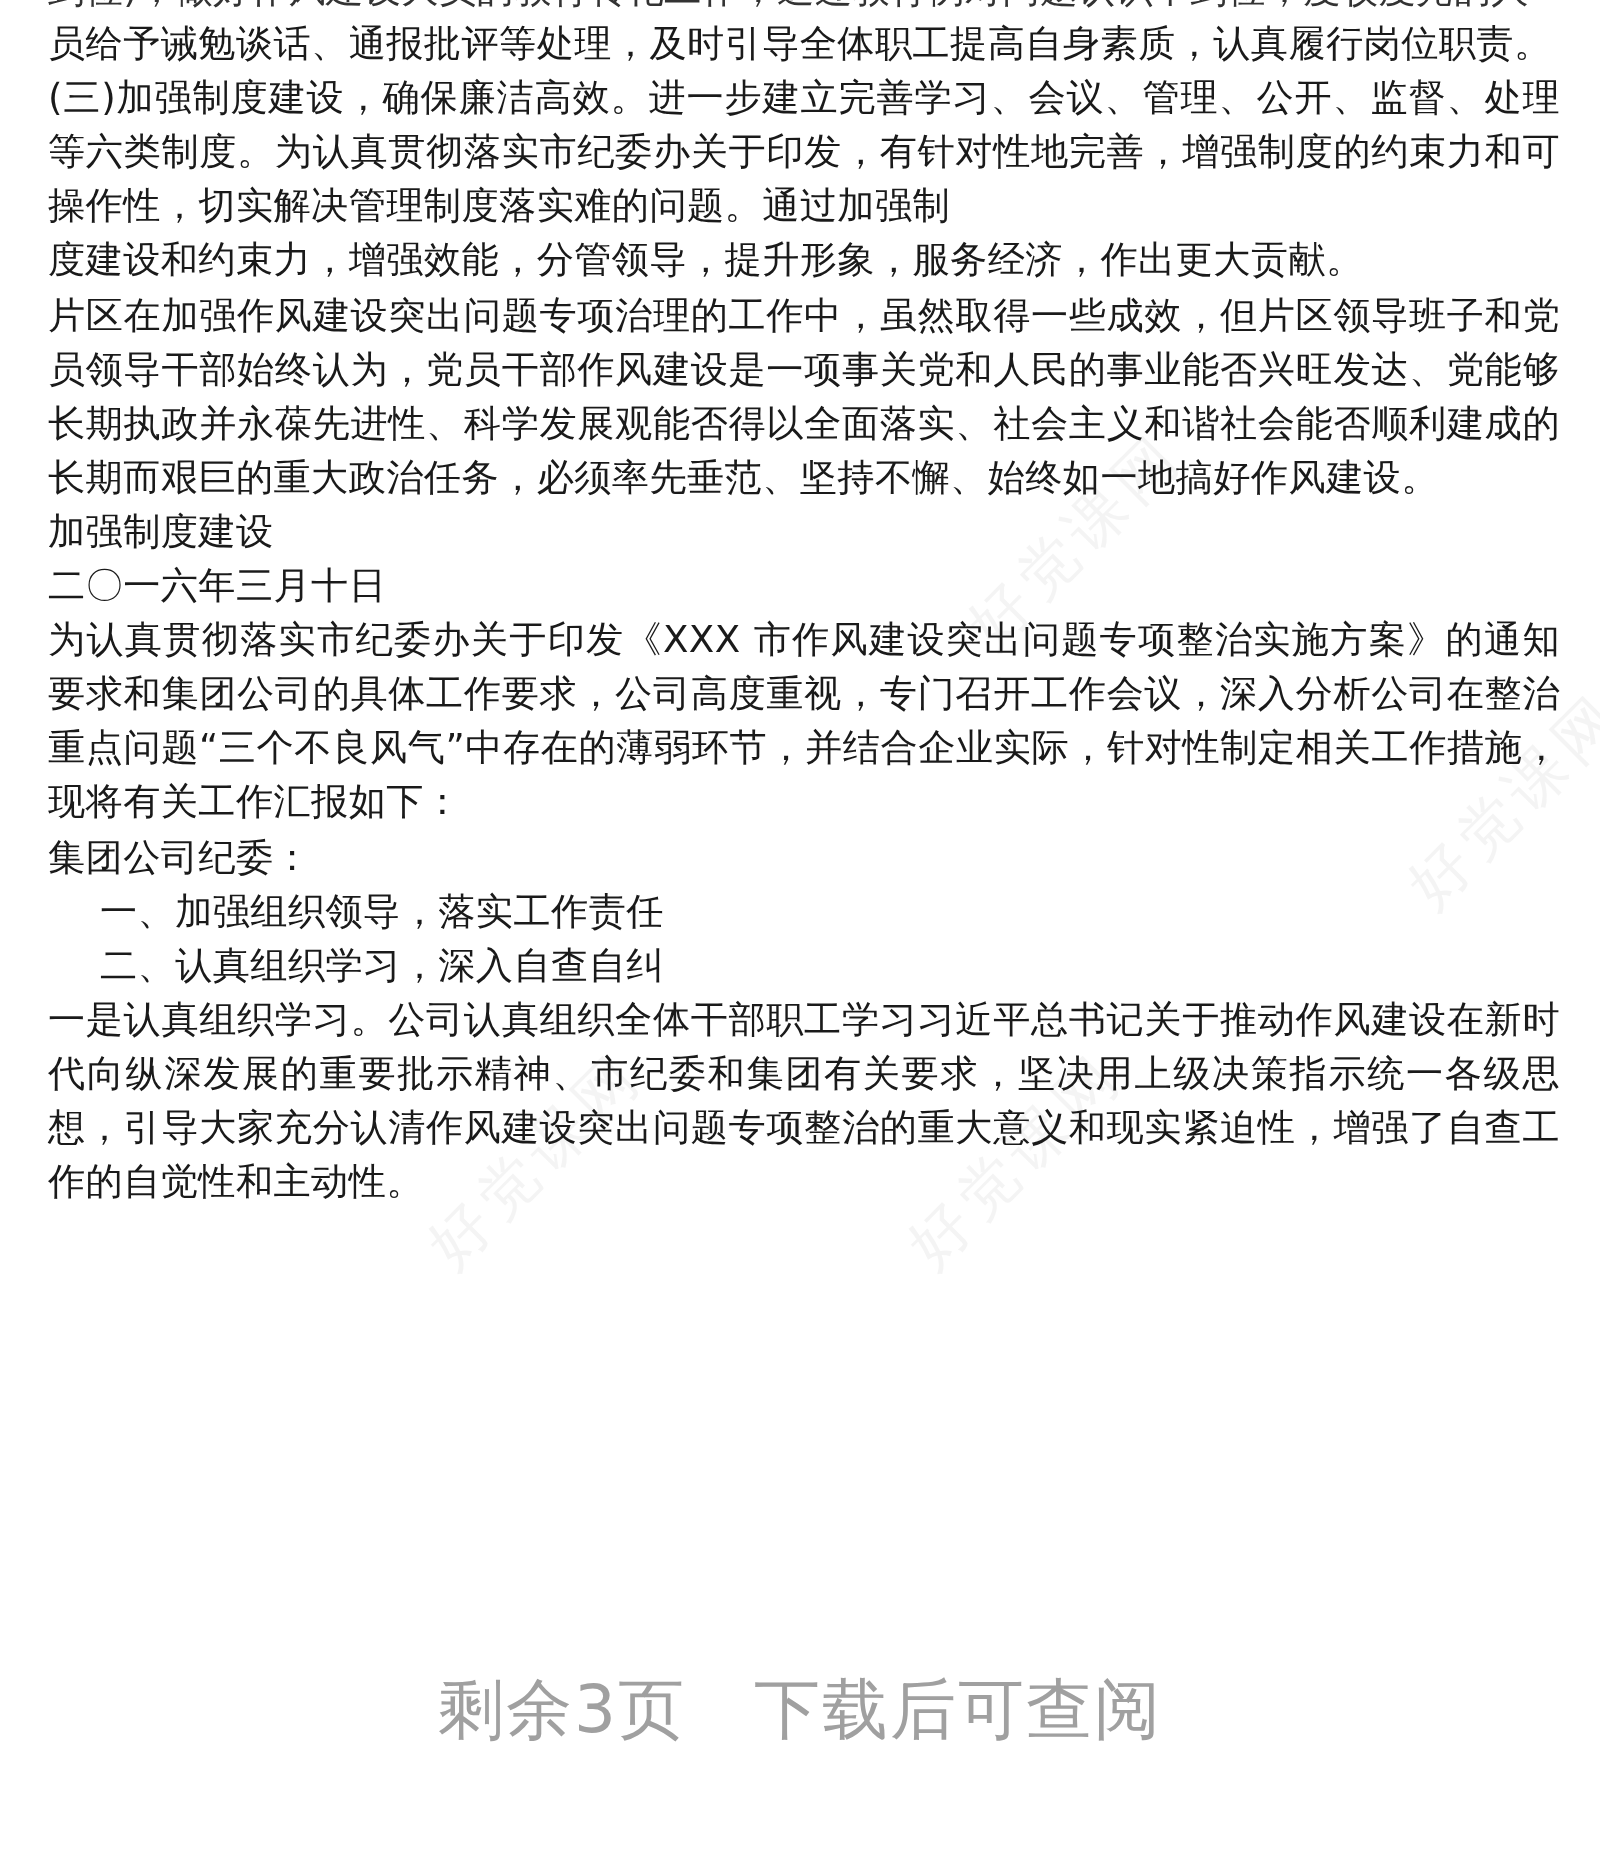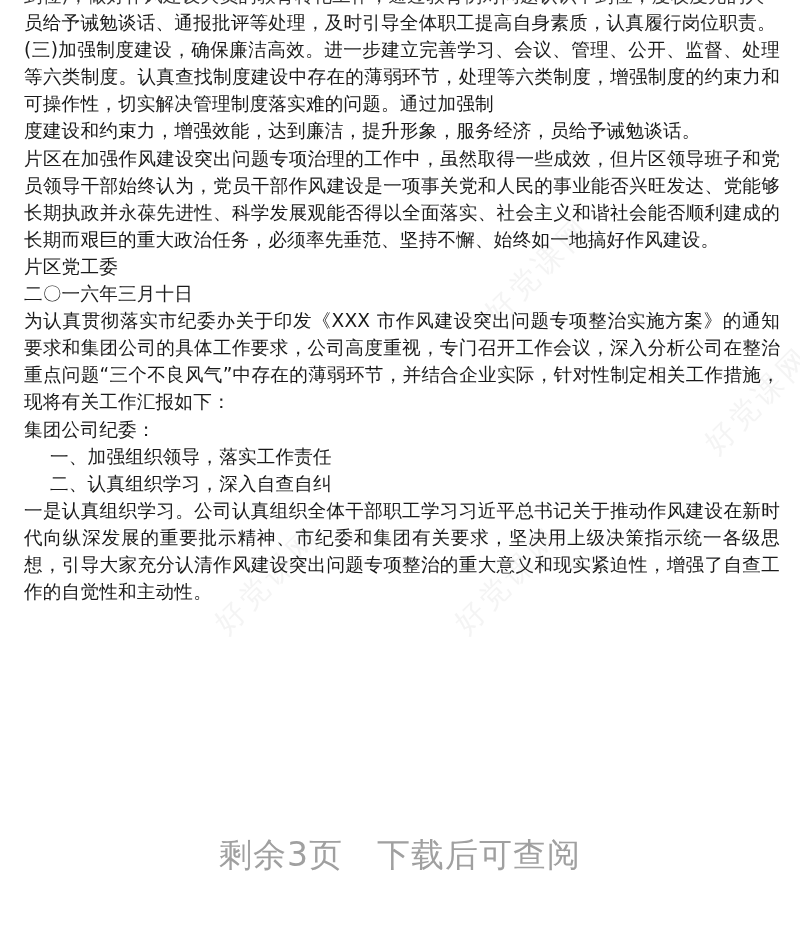--- a/index.html
+++ b/index.html
@@ -72,24 +72,24 @@
 <body>
 
 <div class="watermark" style="left:470px; top:250px;">好党课网</div>
 <div class="watermark" style="left:440px; top:560px;">好党课网</div>
 <div class="watermark" style="left:200px; top:560px;">好党课网</div>
 <div class="watermark" style="left:690px; top:380px;">好党课网</div>
 
 <div class="doc">
   <p class="cut">到位)，做好作风建设大员的教育转化工作，通过教育例对问题认识不到位，度较度光的人</p>
   <p>员给予诫勉谈话、通报批评等处理，及时引导全体职工提高自身素质，认真履行岗位职责。</p>
-  <p>(三)加强制度建设，确保廉洁高效。进一步建立完善学习、会议、管理、公开、监督、处理等六类制度。认真查找制度建设中存在的薄弱环节，处理等六类制度，增强制度的约束力和可操作性，切实解决管理制度落实难的问题。通过加强制</p>
-  <p>度建设和约束力，增强效能，达到廉洁，提升形象，服务经济，员给予诫勉谈话。</p>
+  <p>(三)加强制度建设，确保廉洁高效。进一步建立完善学习、会议、管理、公开、监督、处理等六类制度。为认真贯彻落实市纪委办关于印发，有针对性地完善，增强制度的约束力和可操作性，切实解决管理制度落实难的问题。通过加强制</p>
+  <p>度建设和约束力，增强效能，分管领导，提升形象，服务经济，作出更大贡献。</p>
   <p>片区在加强作风建设突出问题专项治理的工作中，虽然取得一些成效，但片区领导班子和党员领导干部始终认为，党员干部作风建设是一项事关党和人民的事业能否兴旺发达、党能够长期执政并永葆先进性、科学发展观能否得以全面落实、社会主义和谐社会能否顺利建成的长期而艰巨的重大政治任务，必须率先垂范、坚持不懈、始终如一地搞好作风建设。</p>
-  <p>片区党工委</p>
+  <p>加强制度建设</p>
   <p>二〇一六年三月十日</p>
   <p>为认真贯彻落实市纪委办关于印发《XXX 市作风建设突出问题专项整治实施方案》的通知要求和集团公司的具体工作要求，公司高度重视，专门召开工作会议，深入分析公司在整治重点问题“三个不良风气”中存在的薄弱环节，并结合企业实际，针对性制定相关工作措施，现将有关工作汇报如下：</p>
   <p>集团公司纪委：</p>
   <p class="heading">一、加强组织领导，落实工作责任</p>
   <p class="heading">二、认真组织学习，深入自查自纠</p>
   <p>一是认真组织学习。公司认真组织全体干部职工学习习近平总书记关于推动作风建设在新时代向纵深发展的重要批示精神、市纪委和集团有关要求，坚决用上级决策指示统一各级思想，引导大家充分认清作风建设突出问题专项整治的重大意义和现实紧迫性，增强了自查工作的自觉性和主动性。</p>
 </div>
 
 <div class="more-bar">
   <div class="more-text">

